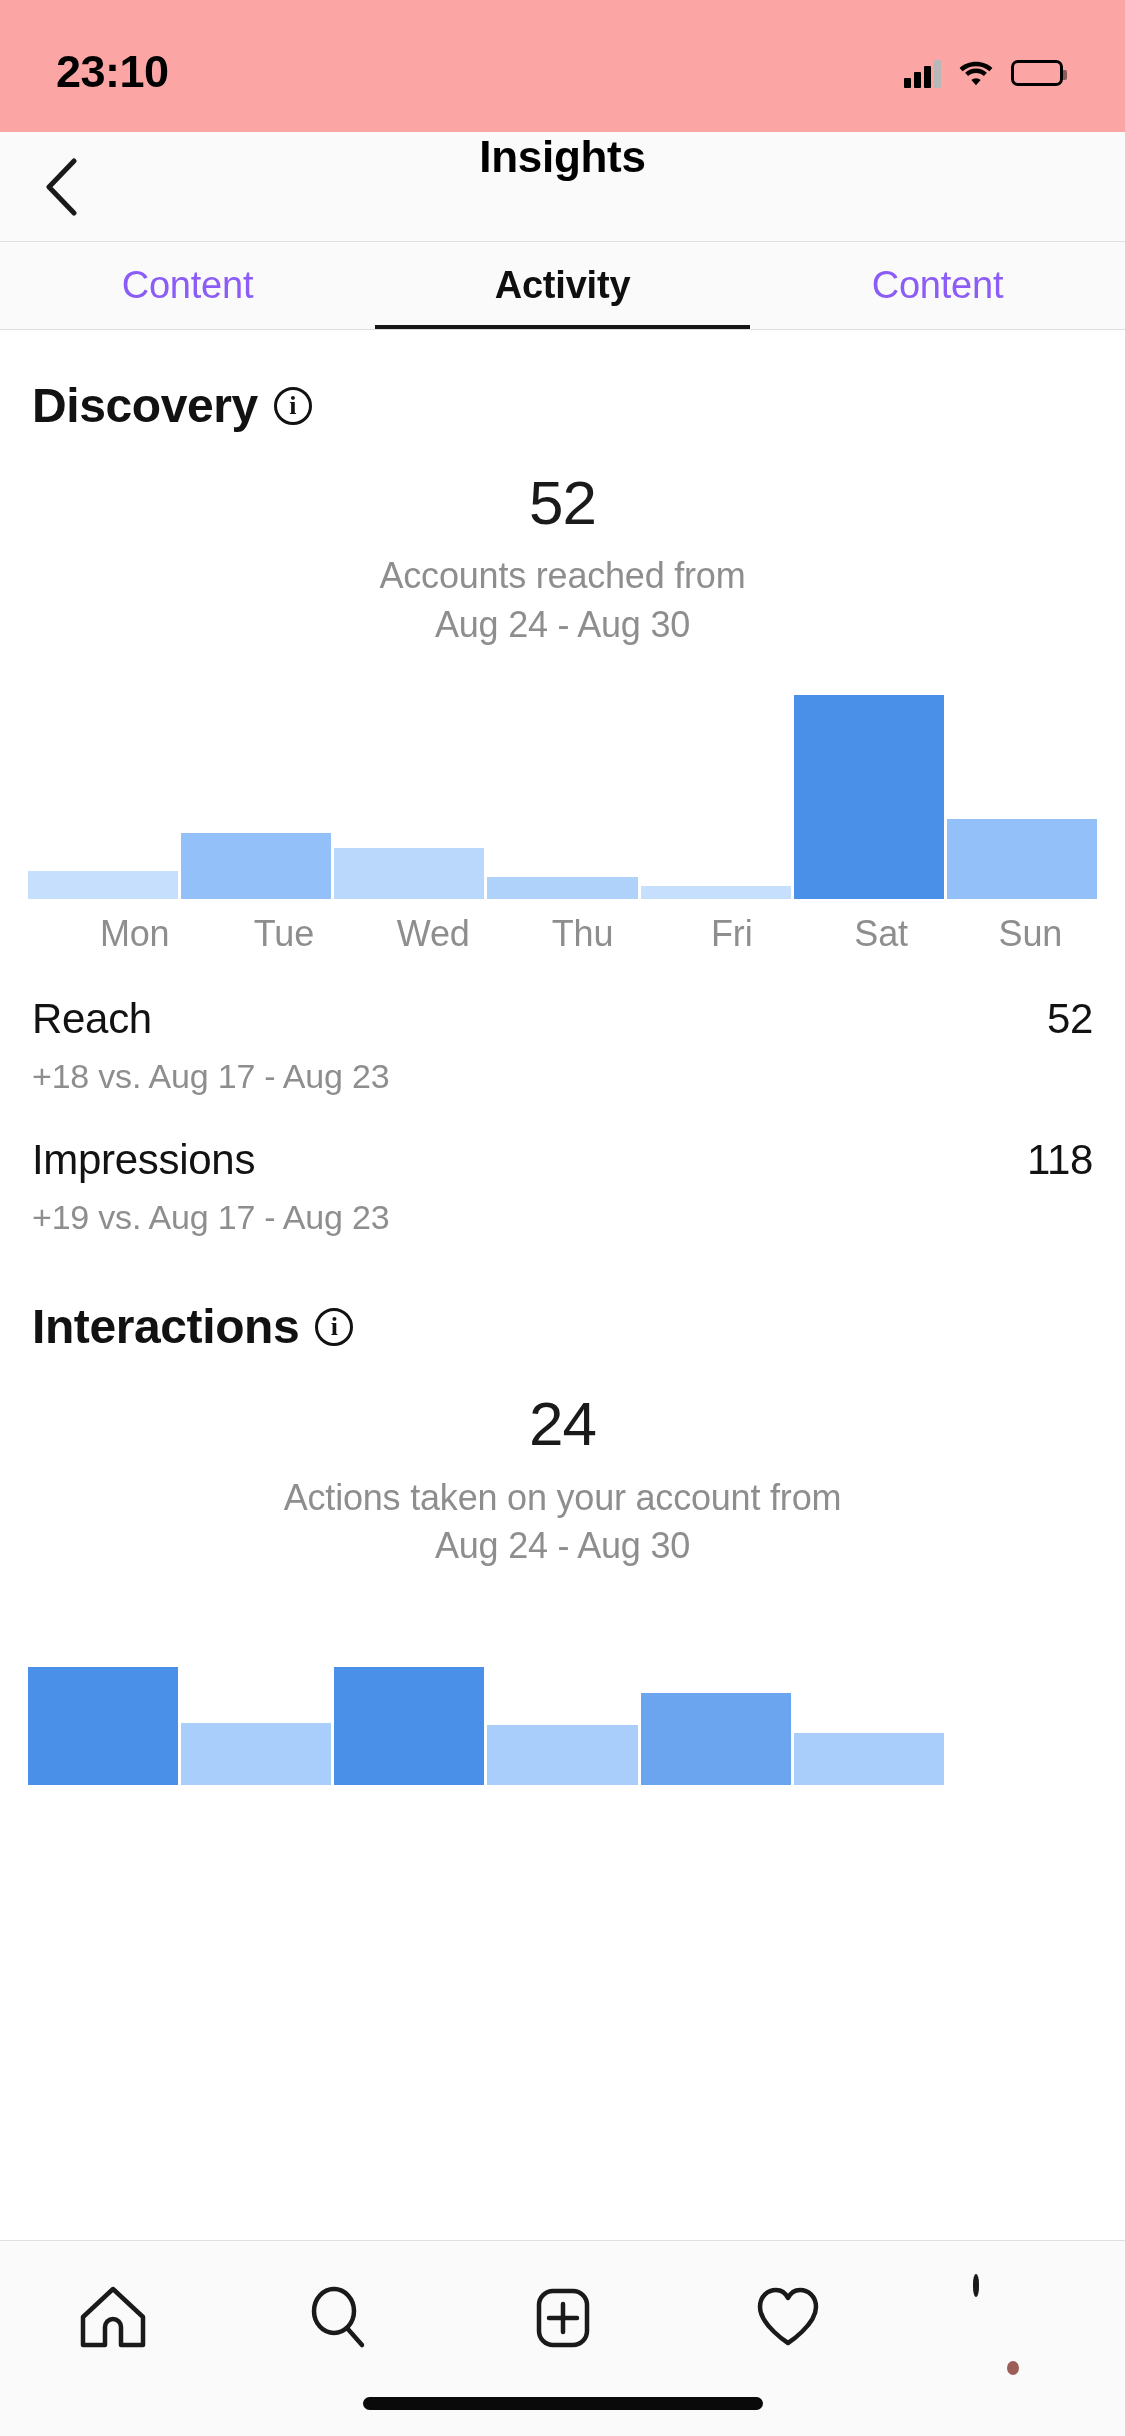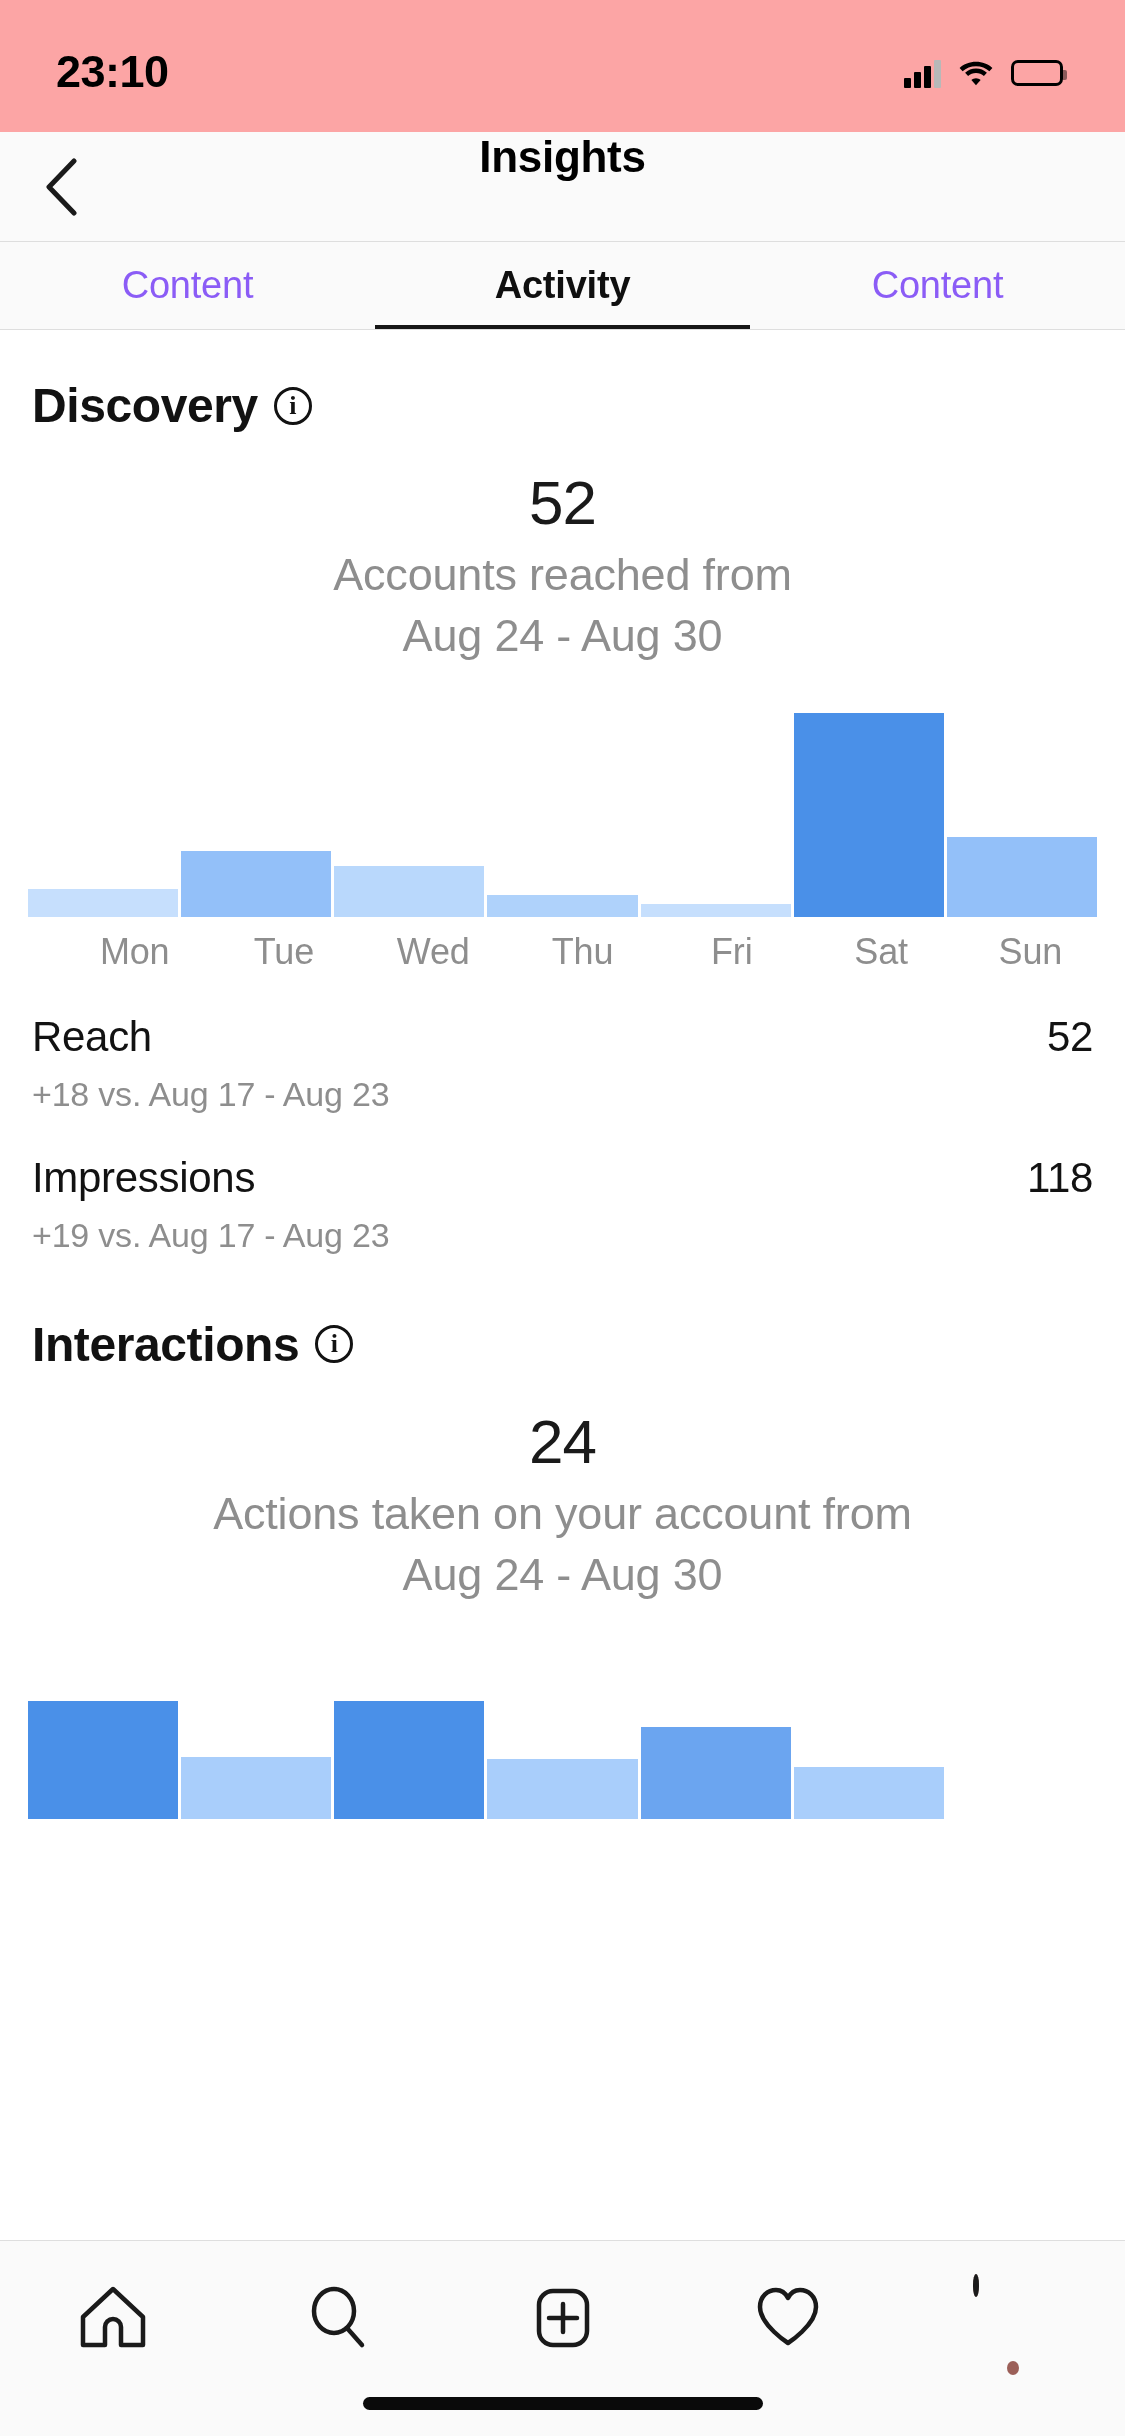--- a/index.html
+++ b/index.html
@@ -109,21 +109,21 @@
     font-size:26px; font-weight:700; font-family:"Liberation Serif", serif;
     color:#121212; line-height:1;
   }
 
   .metric-block { text-align:center; margin-top:36px; }
   .metric-value {
     font-size:62px; font-weight:400; color:#1a1a1a; letter-spacing:-1px;
     line-height:1.1;
   }
   .metric-caption {
-    font-size:45px; color:#8e8e8e; line-height:1.35; margin-top:8px;
+    font-size:36px; color:#8e8e8e; line-height:1.35; margin-top:15px;
     letter-spacing:-0.2px;
   }
 
   
   .chart {
     display:flex;
     align-items:flex-end;
     height:210px;
     padding:0 28px;
     gap:3px;

